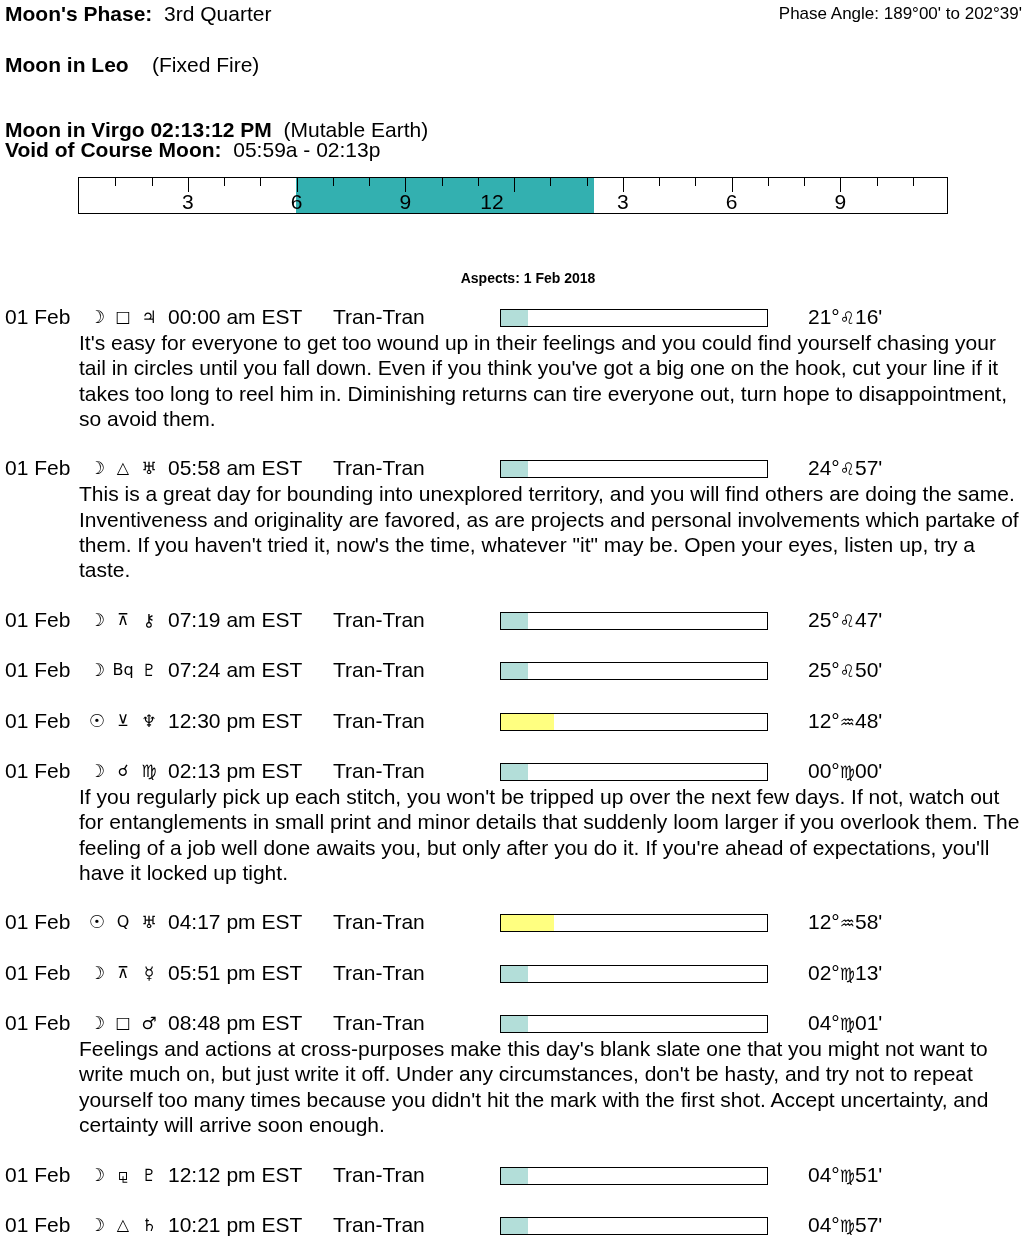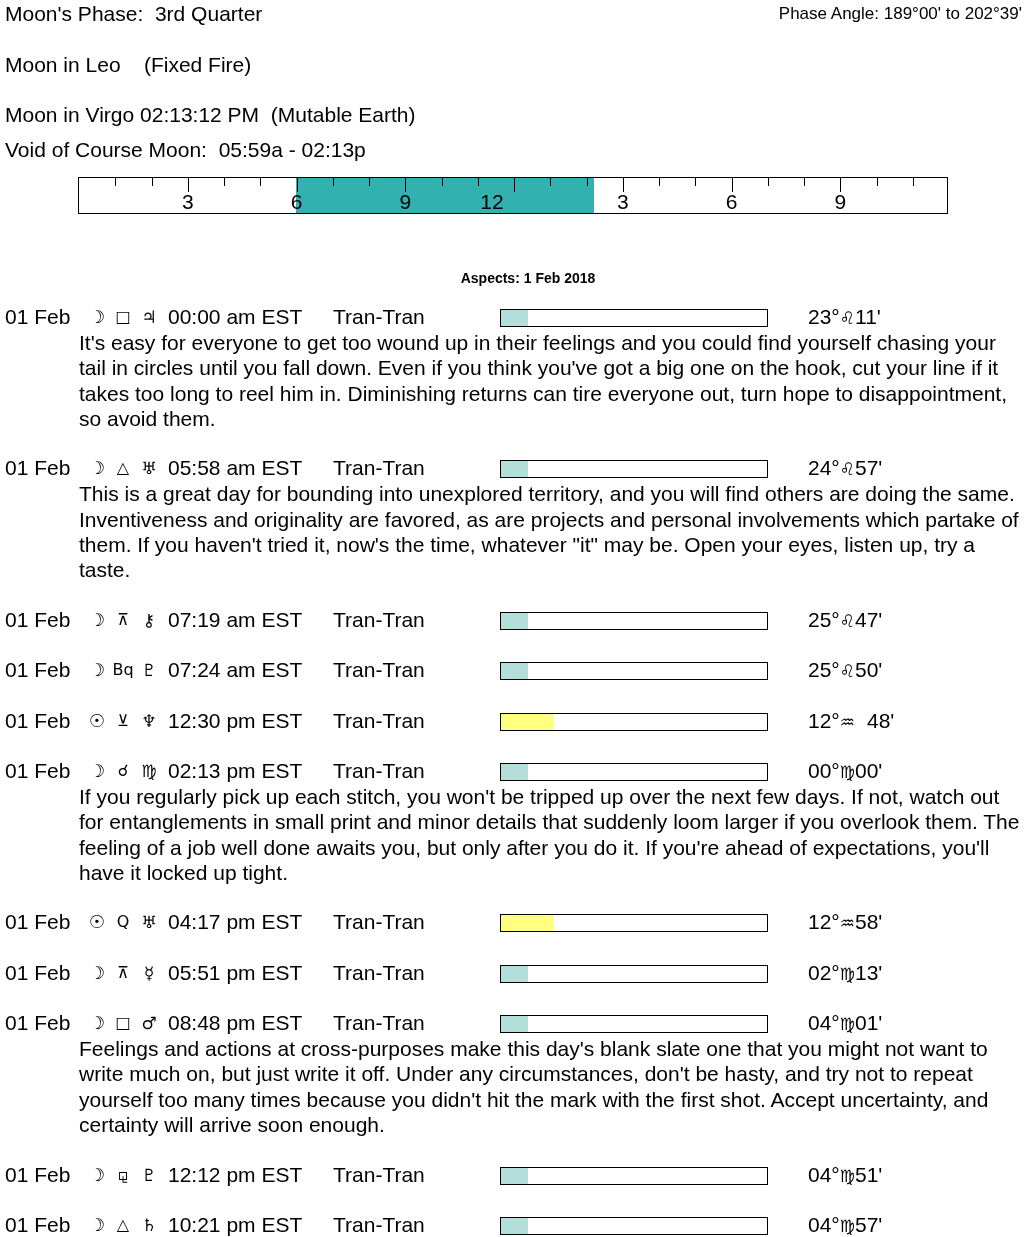--- a/index.html
+++ b/index.html
@@ -1,21 +1,21 @@
 <!DOCTYPE html>
 <html><head>
 <meta charset="utf-8">
 <style>
   html, body { margin: 0; padding: 0; background: #ffffff; }
   body {
     width: 1024px; height: 1237px; position: relative; overflow: hidden;
     font-family: "Liberation Sans", sans-serif; color: #000; font-size: 21px;
   }
   .abs { position: absolute; white-space: nowrap; }
-  .bold { font-weight: normal; text-align: center; }
+  .bold { font-weight: bold; text-align: center; }
   .hdr { left: 5px; font-size: 21px; line-height: 24px; }
   .phase-angle { right: 2px; top: 3px; font-size: 17px; line-height: 22px; }
   .timeline {
     position: absolute; left: 78px; top: 177px; width: 870px; height: 37px;
     border: 1px solid #000; box-sizing: border-box; background: #fff;
   }
   .timeline .voc-fill { position: absolute; top: 0; bottom: 0; }
   .timeline .tick { position: absolute; top: 0; width: 1px; background: #000; }
   .timeline .tick-label { position: absolute; top: 12px; font-size: 21px; line-height: 24px; transform: translateX(-50%); }
   .aspects-title { left: 16px; width: 1024px; text-align: center; top: 266px; font-weight: bold; font-size: 14px; line-height: 24px; }
@@ -40,21 +40,21 @@
   <span class="bold">Moon's Phase:</span>&nbsp;
   <span>3rd Quarter</span>
 </div>
 <div class="abs phase-angle">Phase Angle:  189°00' to 202°39'</div>
 
 <div class="abs hdr" style="top:53px;">
   <span class="bold">Moon in Leo</span>&nbsp;&nbsp;&nbsp;
   <span>(Fixed Fire)</span>
 </div>
 
-<div class="abs hdr" style="top:103px;">
+<div class="abs hdr" style="top:118px;">
   <span class="bold">Moon in Virgo 02:13:12 PM</span>&nbsp;
   <span>(Mutable Earth)</span>
 </div>
 
 <div class="abs hdr" style="top:138px;">
   <span class="bold">Void of Course Moon:</span>&nbsp;
   <span>05:59a -  02:13p</span>
 </div>
 
 <div class="timeline" id="timeline">
@@ -97,21 +97,21 @@
     <div class="row" style="top: 304px;">
       <span class="date">01 Feb</span>
       <span class="g1">☽</span>
       <span class="g2">□</span>
       <span class="g3">♃</span>
       <span class="time">00:00 am EST</span>
       <span class="kind">Tran-Tran</span>
       <span class="orb">
         <span class="fill" style="width: 10%; background: rgb(179, 222, 217);"></span>
       </span>
-      <span class="pos"><span style="position: static;">23°</span><span class="deg" style="position: static;">♌</span><span style="position: static;">11'</span></span>
+      <span class="pos"><span style="position: static;">21°</span><span class="deg" style="position: static;">♌</span><span style="position: static;">16'</span></span>
     </div>
     <div class="desc" style="top: 330px;">It's easy for everyone to get too wound up in their feelings and you could find yourself chasing your tail in circles until you fall down. Even if you think you've got a big one on the hook, cut your line if it takes too long to reel him in. Diminishing returns can tire everyone out, turn hope to disappointment, so avoid them.</div>
     <div class="row" style="top: 455.4px;">
       <span class="date">01 Feb</span>
       <span class="g1">☽</span>
       <span class="g2">△</span>
       <span class="g3">♅</span>
       <span class="time">05:58 am EST</span>
       <span class="kind">Tran-Tran</span>
       <span class="orb">
@@ -147,21 +147,21 @@
     <div class="row" style="top: 707.6px;">
       <span class="date">01 Feb</span>
       <span class="g1">☉</span>
       <span class="g2">⊻</span>
       <span class="g3">♆</span>
       <span class="time">12:30 pm EST</span>
       <span class="kind">Tran-Tran</span>
       <span class="orb">
         <span class="fill" style="width: 20%; background: rgb(255, 255, 128);"></span>
       </span>
-      <span class="pos"><span style="position: static;">12°</span><span class="deg" style="position: static;">♒</span><span style="position: static; margin-left: 12px;">48'</span></span>
+      <span class="pos"><span style="position: static;">12°</span><span class="deg" style="position: static;">♒</span><span style="position: static;">48'</span></span>
     </div>
     <div class="row" style="top: 758px;">
       <span class="date">01 Feb</span>
       <span class="g1">☽</span>
       <span class="g2">☌</span>
       <span class="g3">♍</span>
       <span class="time">02:13 pm EST</span>
       <span class="kind">Tran-Tran</span>
       <span class="orb">
         <span class="fill" style="width: 10%; background: rgb(179, 222, 217);"></span>

